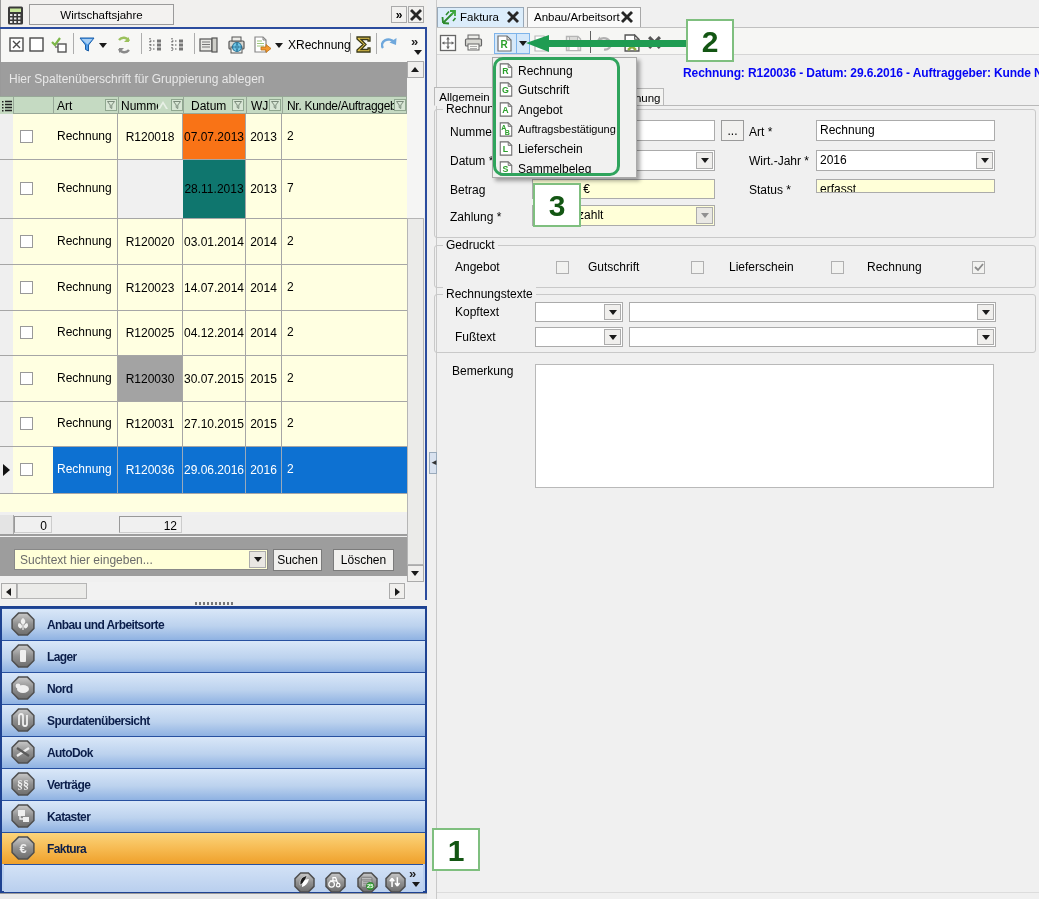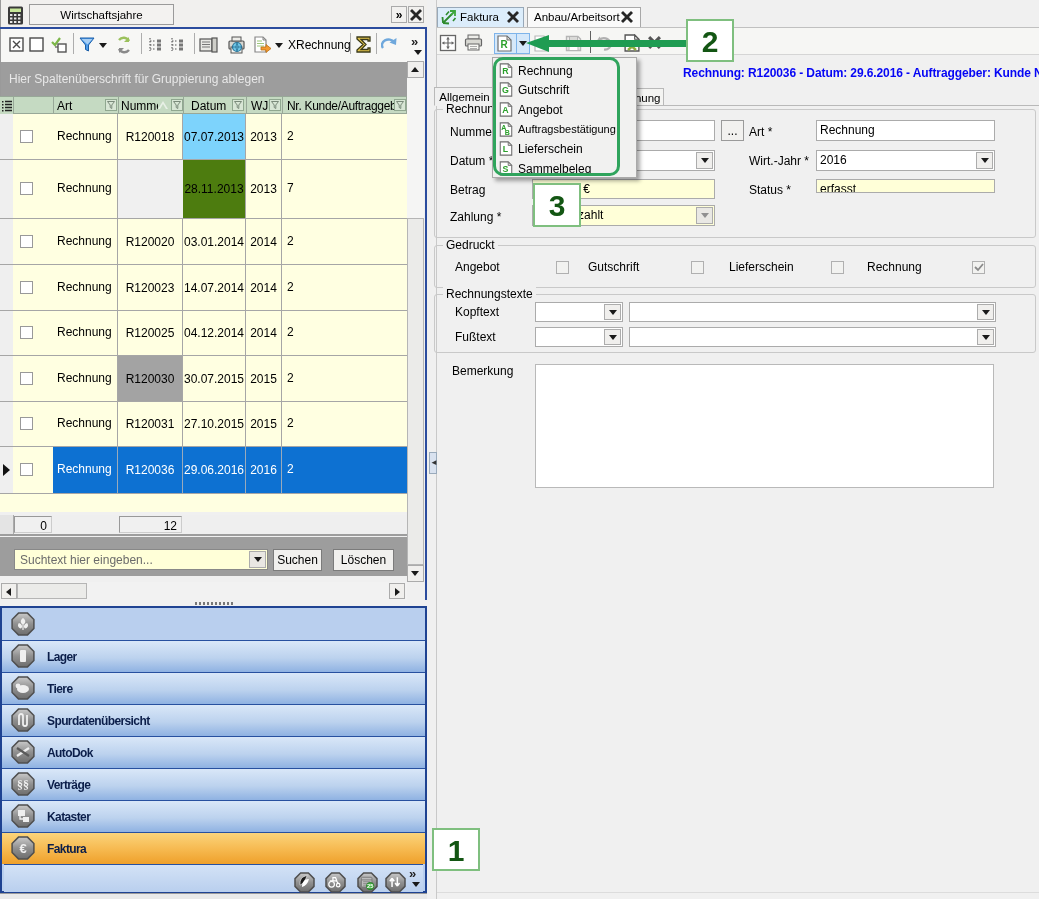--- a/index.html
+++ b/index.html
@@ -196,34 +196,34 @@
 
   <div id="gridrows">
       <div class="abs" style="left:0;top:114px;width:407px;height:46px;border-bottom:1px solid #A6A6A6;box-sizing:border-box;color:#000">
 <div class="abs" style="left:0;top:0;width:13px;height:45px;background:#EFEFEF;border-right:1px solid #A6A6A6"></div>
 <div class="abs" style="left:13px;top:0;width:40px;height:45px;background:#FFFFE1;border-right:1px solid #A6A6A6"></div>
 <div class="cb" style="left:20px;top:16px"></div>
 <div class="abs" style="left:53px;top:0;width:65px;height:45px;background:#FFFFE1;border-right:1px solid #A6A6A6;box-sizing:border-box">
           <div class="abs" style="left:4px;top:15px">Rechnung</div>
         </div>
 <div class="abs ct" style="left:118px;top:0;width:65px;height:45px;background:#FFFFE1;border-right:1px solid #A6A6A6;box-sizing:border-box">R120018</div>
-<div class="abs ct" style="left:183px;top:0;width:63px;height:45px;background:#7dd3fc;border-right:1px solid #A6A6A6;box-sizing:border-box">07.07.2013</div>
+<div class="abs ct" style="left:183px;top:0;width:63px;height:45px;background:#f97316;border-right:1px solid #A6A6A6;box-sizing:border-box">07.07.2013</div>
 <div class="abs ct" style="left:246px;top:0;width:36px;height:45px;background:#FFFFE1;border-right:1px solid #A6A6A6;box-sizing:border-box">2013</div>
 <div class="abs" style="left:282px;top:0;width:125px;height:45px;background:#FFFFE1;box-sizing:border-box">
           <div class="abs" style="left:5px;top:15px">2</div>
         </div>
 </div>
 <div class="abs" style="left:0;top:160px;width:407px;height:59px;border-bottom:1px solid #A6A6A6;box-sizing:border-box;color:#000">
 <div class="abs" style="left:0;top:0;width:13px;height:58px;background:#EFEFEF;border-right:1px solid #A6A6A6"></div>
 <div class="abs" style="left:13px;top:0;width:40px;height:58px;background:#FFFFE1;border-right:1px solid #A6A6A6"></div>
 <div class="cb" style="left:20px;top:22px"></div>
 <div class="abs" style="left:53px;top:0;width:65px;height:58px;background:#FFFFE1;border-right:1px solid #A6A6A6;box-sizing:border-box">
           <div class="abs" style="left:4px;top:21px">Rechnung</div>
         </div>
-<div class="abs ct" style="left:183px;top:0;width:63px;height:58px;background:#4d7c0f;border-right:1px solid #A6A6A6;box-sizing:border-box">28.11.2013</div>
+<div class="abs ct" style="left:183px;top:0;width:63px;height:58px;background:#0f766e;border-right:1px solid #A6A6A6;box-sizing:border-box">28.11.2013</div>
 <div class="abs ct" style="left:246px;top:0;width:36px;height:58px;background:#FFFFE1;border-right:1px solid #A6A6A6;box-sizing:border-box">2013</div>
 <div class="abs" style="left:282px;top:0;width:125px;height:58px;background:#FFFFE1;box-sizing:border-box">
           <div class="abs" style="left:5px;top:21px">7</div>
         </div>
 </div>
 <div class="abs" style="left:0;top:219px;width:407px;height:46px;border-bottom:1px solid #A6A6A6;box-sizing:border-box;color:#000">
 <div class="abs" style="left:0;top:0;width:13px;height:45px;background:#EFEFEF;border-right:1px solid #A6A6A6"></div>
 <div class="abs" style="left:13px;top:0;width:40px;height:45px;background:#FFFFE1;border-right:1px solid #A6A6A6"></div>
 <div class="cb" style="left:20px;top:16px"></div>
 <div class="abs" style="left:53px;top:0;width:65px;height:45px;background:#FFFFE1;border-right:1px solid #A6A6A6;box-sizing:border-box">
@@ -342,20 +342,23 @@
     <div class="abs" style="left:4px;top:6px;width:0;height:0;border-left:4px solid transparent;border-right:4px solid transparent;border-bottom:5px solid #1a1a1a"></div>
     <div class="abs" style="left:0;top:157px;width:17px;height:347px;background:#EBEBE9;border:1px solid #b5b5b5;box-sizing:border-box"></div>
     <div class="abs" style="left:0;top:504px;width:17px;height:17px;background:#F0EFED;border:1px solid #ababab;box-sizing:border-box"></div>
     <div class="abs" style="left:4px;top:510px;width:0;height:0;border-left:4px solid transparent;border-right:4px solid transparent;border-top:5px solid #1a1a1a"></div>
   </div>
 
   <div class="abs" style="left:0;top:600px;width:427px;height:6px;background:#F0F0F0"></div>
   <div class="abs" style="left:195px;top:602px;width:40px;height:3px;background:repeating-linear-gradient(90deg,#777 0,#777 2px,transparent 2px,transparent 4px)"></div>
 
   <div id="navpane" class="abs" style="left:0;top:606px;width:427px;height:287px;background:#B9CFEE;border:2px solid #1E4291;box-sizing:border-box">
+      <div class="navitem" style="top:0px;background:linear-gradient(#D9E7F8,#BCD2EE 55%,#8FB2E2)">
+<div class="navtext">Anbau und Arbeitsorte</div>
+</div>
 <svg class="abs" style="left:9px;top:4px" width="24" height="24" viewBox="0 0 24 24">
         <defs>
           <linearGradient id="og9_4" x1="0" y1="0" x2="0" y2="1">
             <stop offset="0" stop-color="#C9C9C9"></stop>
             <stop offset="0.5" stop-color="#909090"></stop>
             <stop offset="1" stop-color="#6E6E6E"></stop>
           </linearGradient>
         </defs>
         <polygon points="22.9,16.5 16.5,22.9 7.5,22.9 1.1,16.5 1.1,7.5 7.5,1.1 16.5,1.1 22.9,7.5" fill="url(#og9_4)" stroke="#4F4F4F" stroke-width="1.5"></polygon>
         <path d="M12 6 C9 8 9 11 12 13 C15 11 15 8 12 6 Z" fill="#EFEFEF"></path>
@@ -371,21 +374,21 @@
           <linearGradient id="og9_36" x1="0" y1="0" x2="0" y2="1">
             <stop offset="0" stop-color="#C9C9C9"></stop>
             <stop offset="0.5" stop-color="#909090"></stop>
             <stop offset="1" stop-color="#6E6E6E"></stop>
           </linearGradient>
         </defs>
         <polygon points="22.9,16.5 16.5,22.9 7.5,22.9 1.1,16.5 1.1,7.5 7.5,1.1 16.5,1.1 22.9,7.5" fill="url(#og9_36)" stroke="#4F4F4F" stroke-width="1.5"></polygon>
         <rect x="9" y="6" width="6" height="12" rx="1" fill="#EFEFEF"></rect>
       </svg>
 <div class="navitem" style="top:64px;background:linear-gradient(#D9E7F8,#BCD2EE 55%,#8FB2E2)">
-<div class="navtext">Tiere</div>
+<div class="navtext">Nord</div>
 </div>
 <svg class="abs" style="left:9px;top:68px" width="24" height="24" viewBox="0 0 24 24">
         <defs>
           <linearGradient id="og9_68" x1="0" y1="0" x2="0" y2="1">
             <stop offset="0" stop-color="#C9C9C9"></stop>
             <stop offset="0.5" stop-color="#909090"></stop>
             <stop offset="1" stop-color="#6E6E6E"></stop>
           </linearGradient>
         </defs>
         <polygon points="22.9,16.5 16.5,22.9 7.5,22.9 1.1,16.5 1.1,7.5 7.5,1.1 16.5,1.1 22.9,7.5" fill="url(#og9_68)" stroke="#4F4F4F" stroke-width="1.5"></polygon>

